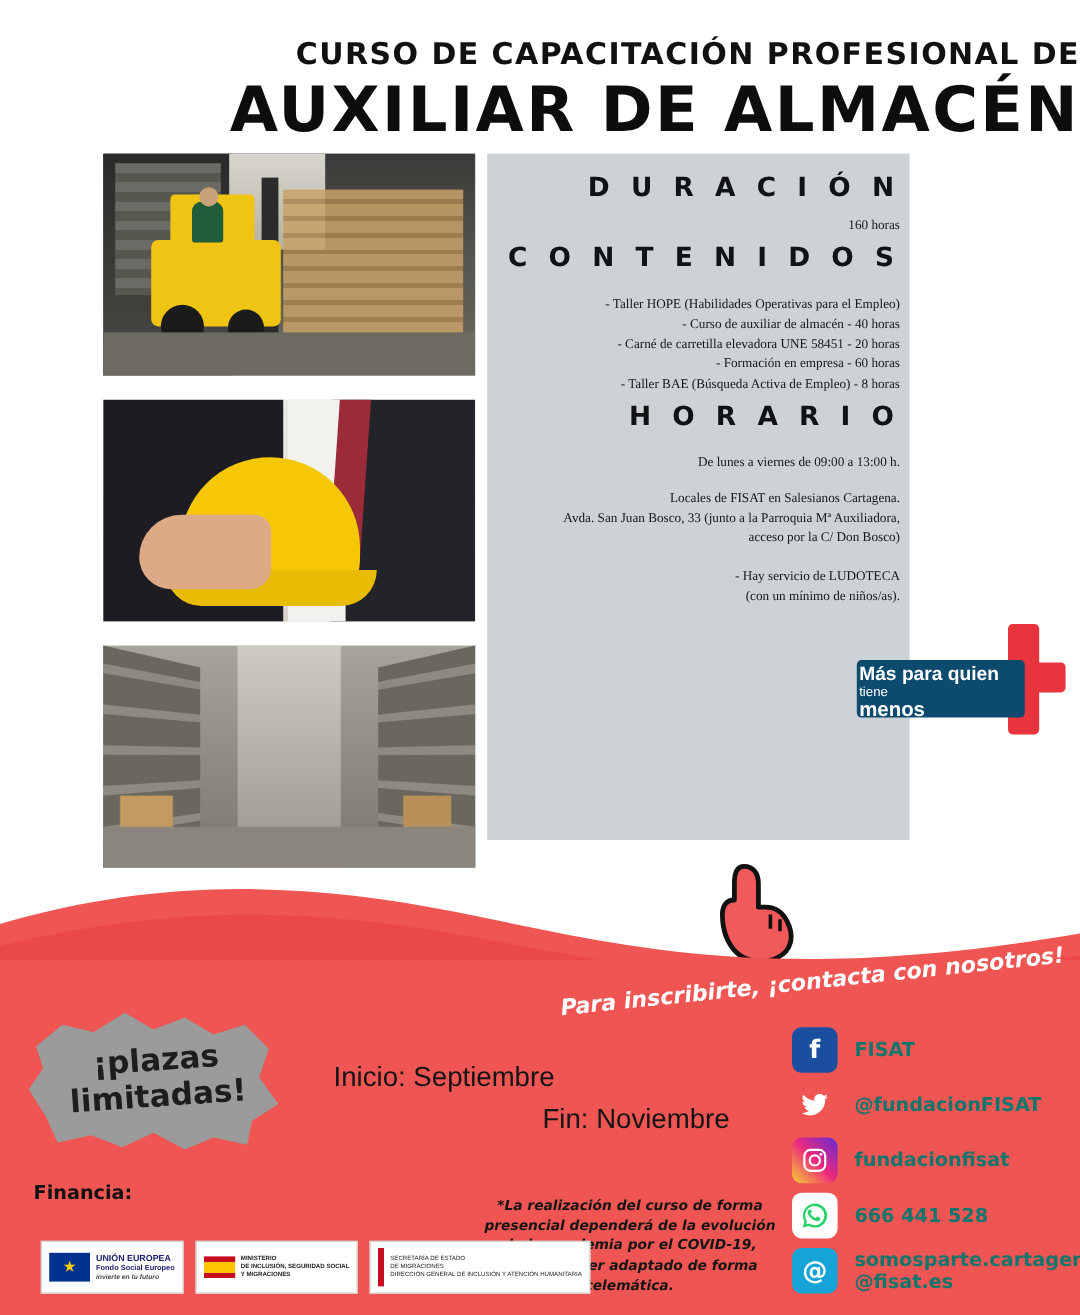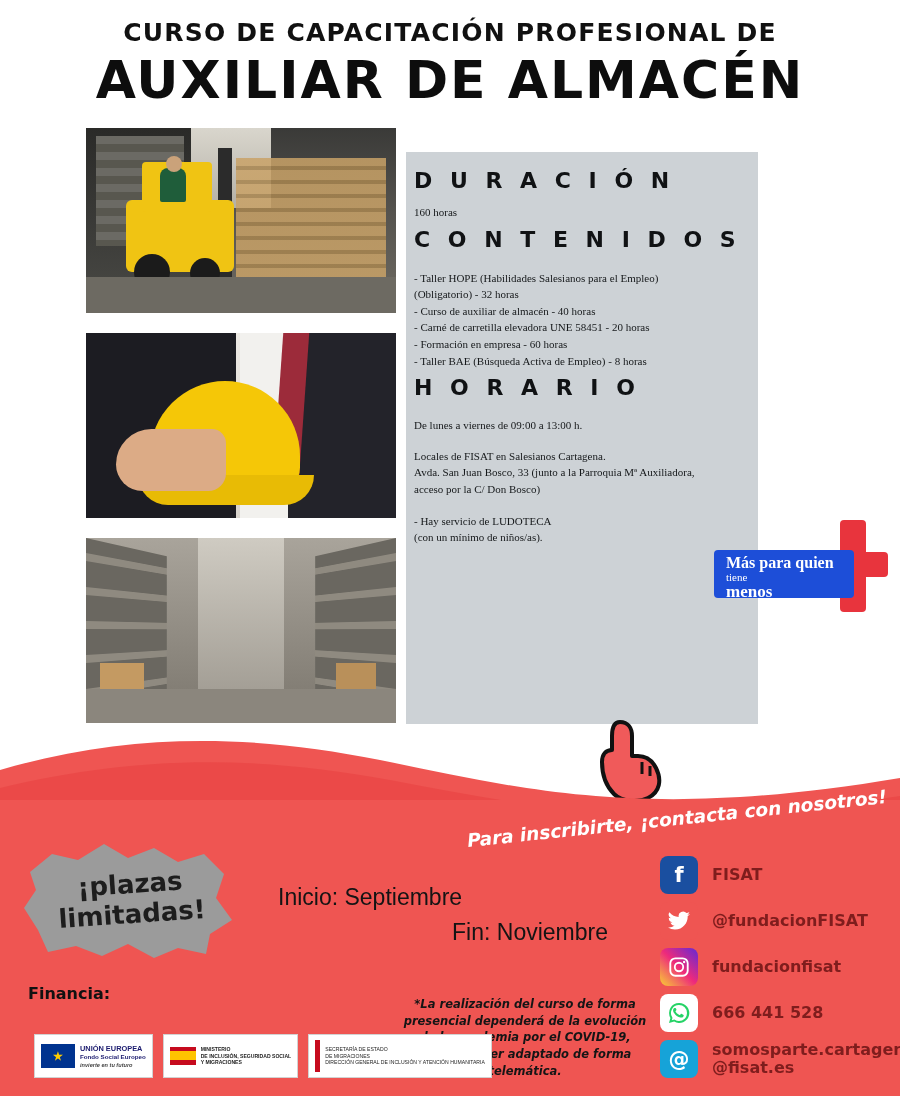--- a/index.html
+++ b/index.html
@@ -5,21 +5,21 @@
   * { box-sizing: border-box; margin: 0; padding: 0; }
   html, body {
     width: 900px; height: 1096px;
     font-family: "Liberation Sans", sans-serif;
     background: #ffffff;
     overflow: hidden;
   }
   .poster { position: relative; width: 900px; height: 1096px; background: #fff; }
 
   
-  .header { padding-top: 18px; text-align: center; }
+  .header { padding-top: 30px; text-align: right; }
   .title-small {
     font-family: "DejaVu Sans", sans-serif;
     font-weight: bold;
     font-size: 25px;
     letter-spacing: 1.2px;
     color: #111;
   }
   .title-big {
     font-family: "DejaVu Sans", sans-serif;
     font-weight: bold;
@@ -76,24 +76,23 @@
   .p3-aisle{position:absolute;left:112px;top:0;width:86px;height:185px;background:linear-gradient(180deg,#cfcbc2,#9a958c);}
   .p3-floor{position:absolute;left:0;bottom:0;width:310px;height:34px;background:#8b867d;}
 
   
   .info {
     position: absolute;
     left: 406px; top: 0;
     width: 352px; height: 572px;
     background: #cdd2d6;
     padding: 10px 8px 0;
-    text-align: left;
+    text-align: right;
     color: #15181a;
     font-family: "Liberation Serif", serif;
-    margin-top: 24px;
   }
   .sec-head {
     font-family: "DejaVu Sans", sans-serif;
     font-weight: bold;
     font-size: 22px;
     letter-spacing: 5px;
     margin: 6px 0 4px;
     color: #101214;
   }
   .info p { font-size: 11px; line-height: 1.42; }
@@ -101,22 +100,22 @@
   .gap-xs { height: 8px; }
   .list p { margin: 1px 0; }
 
   
   .logo-mas {
     position: absolute; right: 6px; top: 520px;
     width: 180px; height: 96px;
   }
   .cross-v{position:absolute;right:28px;top:0;width:26px;height:92px;background:#e8343d;border-radius:4px;}
   .cross-h{position:absolute;right:6px;top:32px;width:70px;height:25px;background:#e8343d;border-radius:4px;}
-  .mas-box{position:absolute;left:0;top:30px;width:140px;height:48px;background:#1d4ed8;border-radius:4px;color:#fff;
-           font-family:Liberation Serif, serif;font-weight:bold;font-size:16px;padding:5px 12px;text-align:left;line-height:1.05;}
+  .mas-box{position:absolute;left:0;top:30px;width:140px;height:48px;background:#0c4a6e;border-radius:4px;color:#fff;
+           font-family:Liberation Sans, sans-serif;font-weight:bold;font-size:16px;padding:5px 2px;text-align:left;line-height:1.05;}
   .mas-box .l2{font-size:11px;font-weight:normal;}
   .mas-box .l3{font-size:17px;}
 
   
   .hand-pointer { position: absolute; left: 590px; top: 716px; width: 80px; height: 86px; }
 
   
   .wave { position: absolute; left: 0; top: 726px; width: 900px; height: 110px; }
   .red-area {
     position: absolute; left: 0; top: 800px; width: 900px; height: 296px;
@@ -143,21 +142,21 @@
     position: absolute; left: 462px; top: 808px; width: 430px;
     font-family: "DejaVu Sans", sans-serif; font-weight: bold; font-style: italic;
     font-size: 18.5px; color: #ffffff; transform: rotate(-6deg);
     text-align: center;
   }
   .contacts { position: absolute; left: 660px; top: 852px; width: 240px; }
   .crow { display: flex; align-items: center; height: 46px; }
   .crow .ic { width: 38px; height: 38px; border-radius: 8px; margin-right: 14px;
               display:flex; align-items:center; justify-content:center; color:#fff; font-weight:bold; font-size:21px;
               font-family:"DejaVu Sans",sans-serif; flex:none;}
-  .crow .lbl { font-family:"DejaVu Sans",sans-serif; font-weight:bold; font-size:16px; color:#7f1d1d; line-height:1.15; }
+  .crow .lbl { font-family:"DejaVu Sans",sans-serif; font-weight:bold; font-size:16px; color:#0f766e; line-height:1.15; }
   .ic-fb { background:#1a4fa0; }
   .ic-tw { background:#ef5552; color:#fff; }
   .ic-ig { background: linear-gradient(45deg,#f9ce34,#ee2a7b,#6228d7); }
   .ic-wa { background:#ffffff; color:#25d366; }
   .ic-mail { background:#16a3d8; }
 
   .disclaimer {
     position: absolute; left: 400px; top: 996px; width: 250px;
     font-family: "DejaVu Sans", sans-serif; font-style: italic; font-weight: bold;
     font-size: 11.5px; line-height: 1.45; color: #151515; text-align: center;
@@ -227,22 +226,21 @@
     </div>
 
     <div class="info">
       <div class="sec-head">D U R A C I Ó N</div>
       <div class="gap-xs"></div>
       <p>160 horas</p>
 
       <div class="sec-head">C O N T E N I D O S</div>
       <div class="gap-sm"></div>
       <div class="list">
-        <p>- Taller HOPE (Habilidades Salesianos para el Empleo)</p>
-        <p>(Obligatorio) - 32 horas</p>
+        <p>- Taller HOPE (Habilidades Operativas para el Empleo)</p>
         <p>- Curso de auxiliar de almacén - 40 horas</p>
         <p>- Carné de carretilla elevadora UNE 58451 - 20 horas</p>
         <p>- Formación en empresa - 60 horas</p>
         <p>- Taller BAE (Búsqueda Activa de Empleo) - 8 horas</p>
       </div>
 
       <div class="sec-head">H O R A R I O</div>
       <div class="gap-sm"></div>
       <p>De lunes a viernes de 09:00 a 13:00 h.</p>
 

